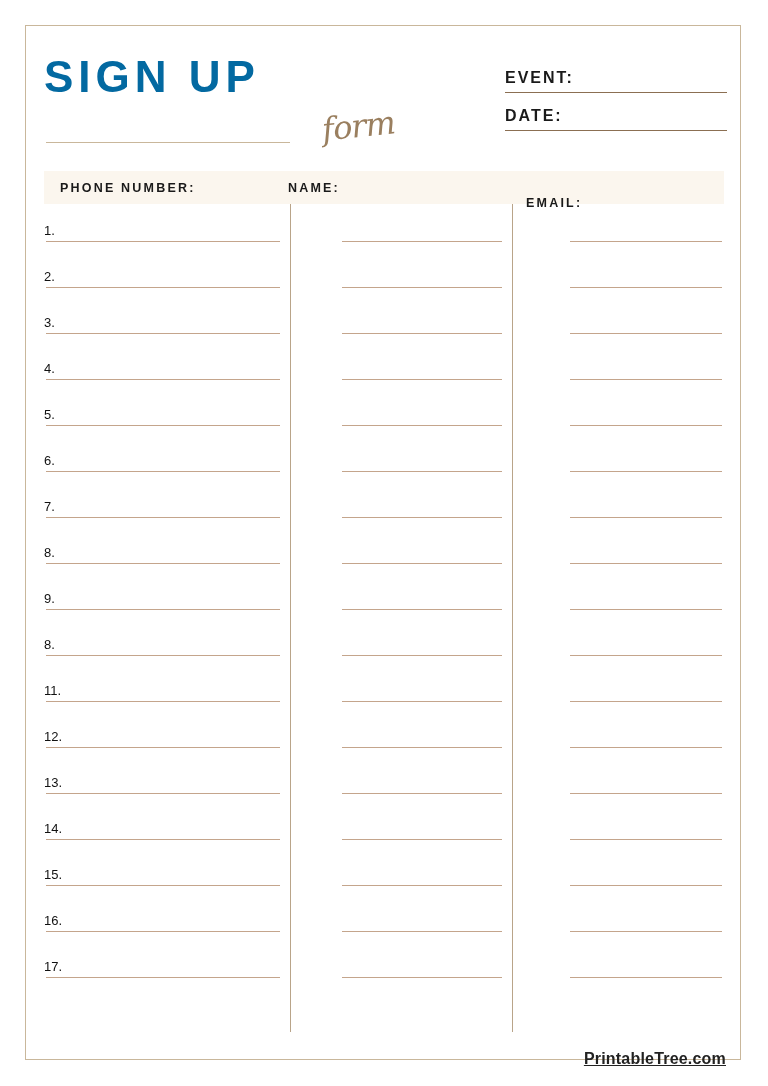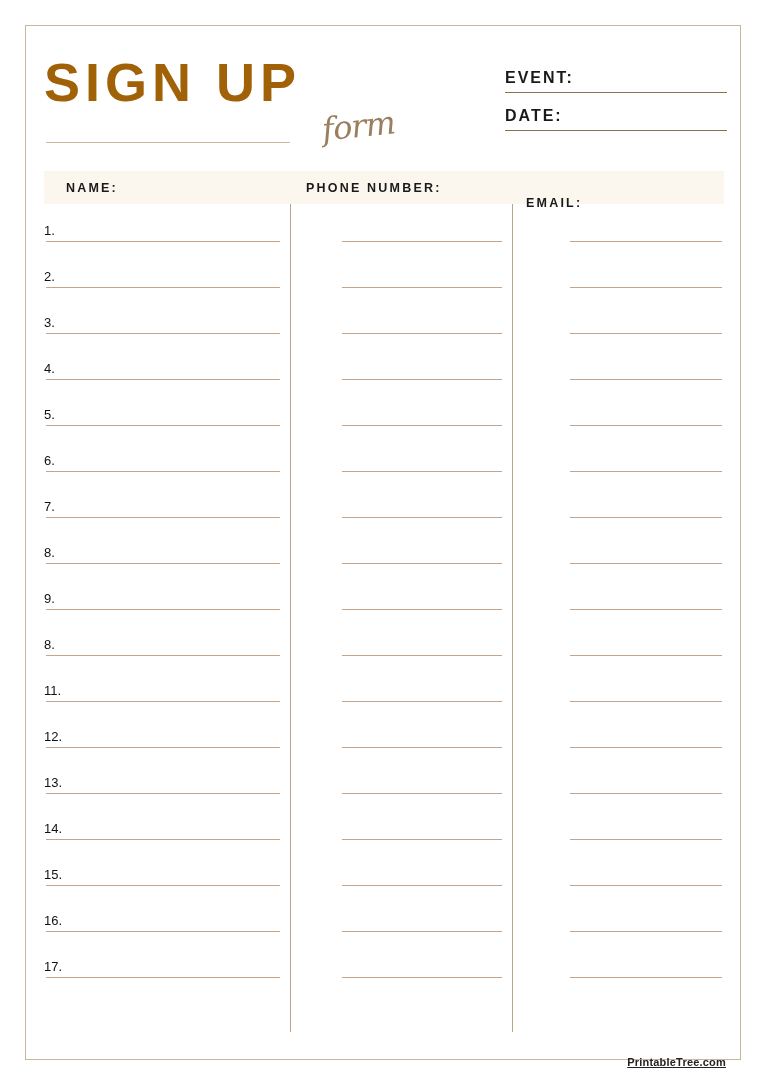--- a/index.html
+++ b/index.html
@@ -45,24 +45,24 @@
 
   .title-block {
     position: absolute;
     left: 0;
     top: 0;
     width: 360px;
   }
 
   .title {
     font-family: "Liberation Sans", sans-serif;
-    font-size: 54px;
+    font-size: 44px;
     font-weight: bold;
     letter-spacing: 5px;
-    color: #a16207;
+    color: #0369a1;
     line-height: 1;
     margin: 0;
     padding: 0;
   }
 
   .title-rule {
     position: absolute;
     left: 2px;
     top: 87px;
     width: 244px;
@@ -191,21 +191,21 @@
     font-size: 13px;
     color: #111;
     font-family: "Liberation Sans", sans-serif;
   }
 
   
   .footer {
     position: absolute;
     right: 42px;
     bottom: 18px;
-    font-size: 11px;
+    font-size: 16px;
     font-weight: bold;
     color: #222;
     text-decoration: underline;
     letter-spacing: 0.2px;
   }
 </style>
 </head>
 <body>
 
 <div class="page">
@@ -227,22 +227,22 @@
       </div>
       <div class="meta-row">
         <span class="meta-label">DATE:</span>
       </div>
     </div>
   </div>
 
   <div class="table">
 
     <div class="thead">
+      <div class="th col-phone">PHONE NUMBER:</div>
       <div class="th col-name">NAME:</div>
-      <div class="th col-phone">PHONE NUMBER:</div>
       <div class="th col-email">EMAIL:</div>
     </div>
 
     <div class="tbody">
       <div class="vline vline-1"></div>
       <div class="vline vline-2"></div>
 
       <div class="rows">
 
         <div class="row">

